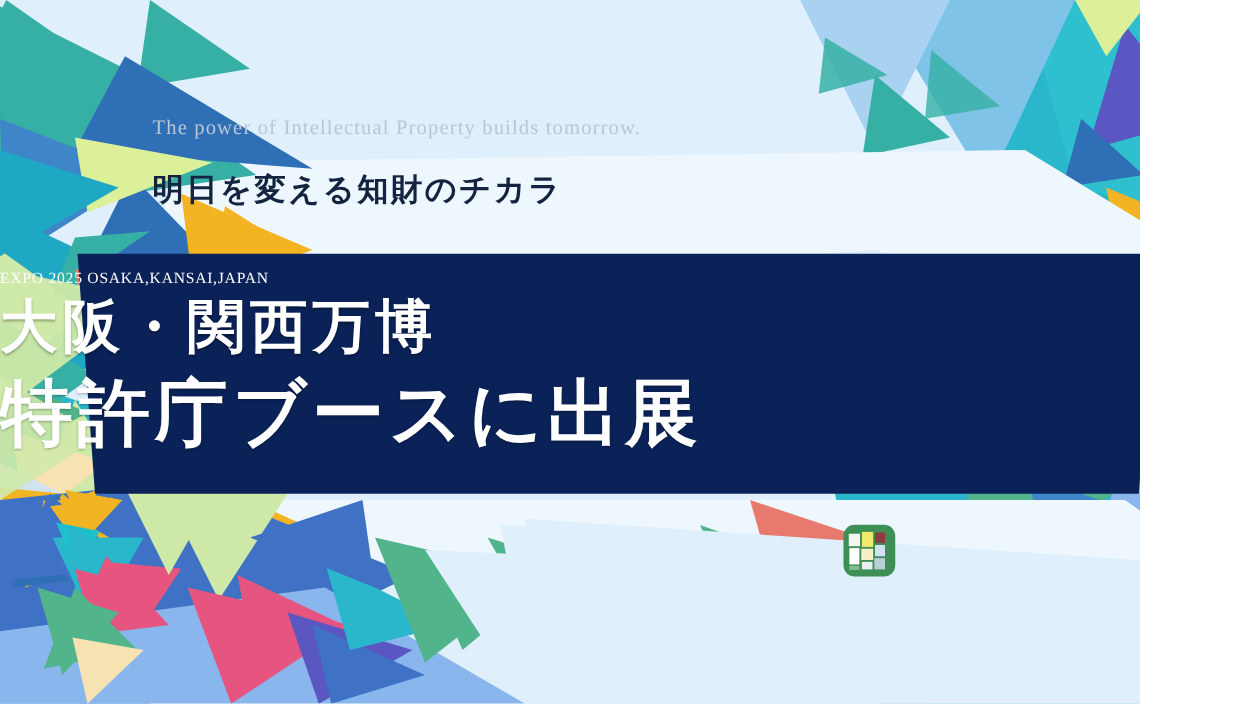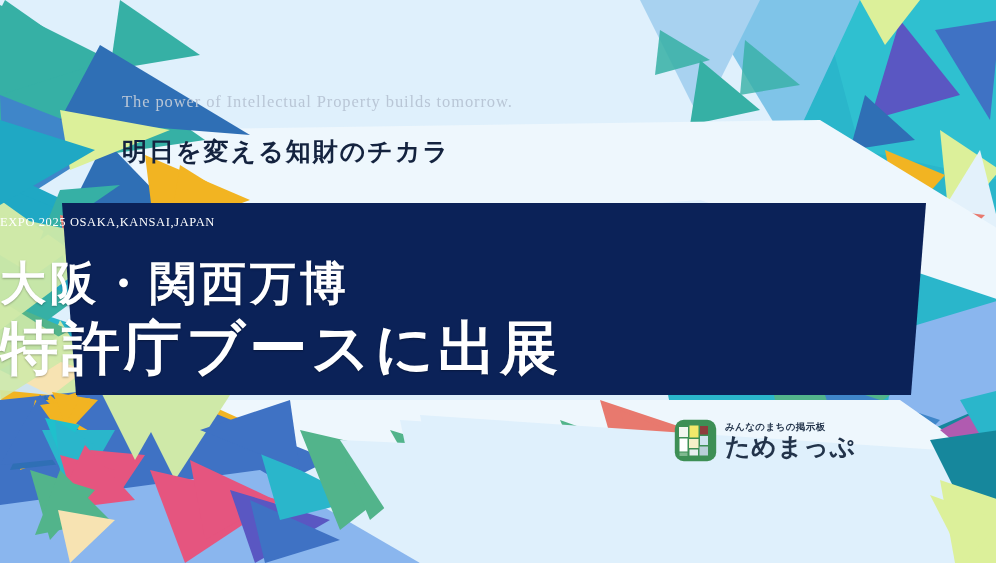--- a/index.html
+++ b/index.html
@@ -3,21 +3,21 @@
 <meta charset="utf-8">
 <title>EXPO 2025 Banner</title>
 <style>
   html, body {
     margin: 0;
     padding: 0;
     background: #ffffff;
   }
   #stage {
     position: relative;
-    width: 996px;
+    width: 912px;
     height: 563px;
     overflow: hidden;
     font-family: "Liberation Sans", "DejaVu Sans", sans-serif;
     background: #dff0fc;
   }
   #bg-art {
     position: absolute;
     inset: 0;
     width: 1000px;
     height: 563px;
@@ -83,22 +83,23 @@
   .banner-line {
     font-family: "DejaVu Serif", "Liberation Serif", serif;
     font-weight: 700;
     color: #ffffff;
     white-space: nowrap;
     text-shadow: 0 1px 2px rgba(0,0,0,0.30);
   }
   .banner-line-1 {
     font-size: 46px;
     letter-spacing: 4px;
-    margin-top: 28px;
+    margin-top: 10px;
     line-height: 1.12;
+    font-family: Liberation Mono, monospace;
   }
   .banner-line-2 {
     font-size: 58px;
     letter-spacing: 4px;
     margin-top: 6px;
     line-height: 1.12;
   }
 
   
   .logo-lockup {
@@ -291,19 +292,15 @@
       <rect x="5" y="8" width="9" height="10" fill="#f2f6ef"></rect>
       <rect x="15.5" y="6.5" width="9" height="12" fill="#f2e96a"></rect>
       <rect x="26" y="7" width="8" height="8.5" fill="#8e3c3c"></rect>
       <rect x="5.5" y="19.5" width="8" height="13" fill="#ffffff"></rect>
       <rect x="15" y="20" width="9.5" height="9" fill="#f5f0c9"></rect>
       <rect x="26" y="17" width="8" height="9" fill="#cfe3ef"></rect>
       <rect x="15.5" y="30.5" width="8.5" height="6" fill="#e9eef0"></rect>
       <rect x="25.5" y="27.5" width="8.5" height="9" fill="#b9cfd8"></rect>
       <rect x="5.5" y="33.5" width="8" height="3.5" fill="#7fb98f"></rect>
     </svg>
-    <div class="logo-text-col">
-      <div class="logo-sub">みんなのまちの掲示板</div>
-      <div class="logo-name">ためまっぷ</div>
-    </div>
   </div>
 
 </div>
 
 </body></html>

